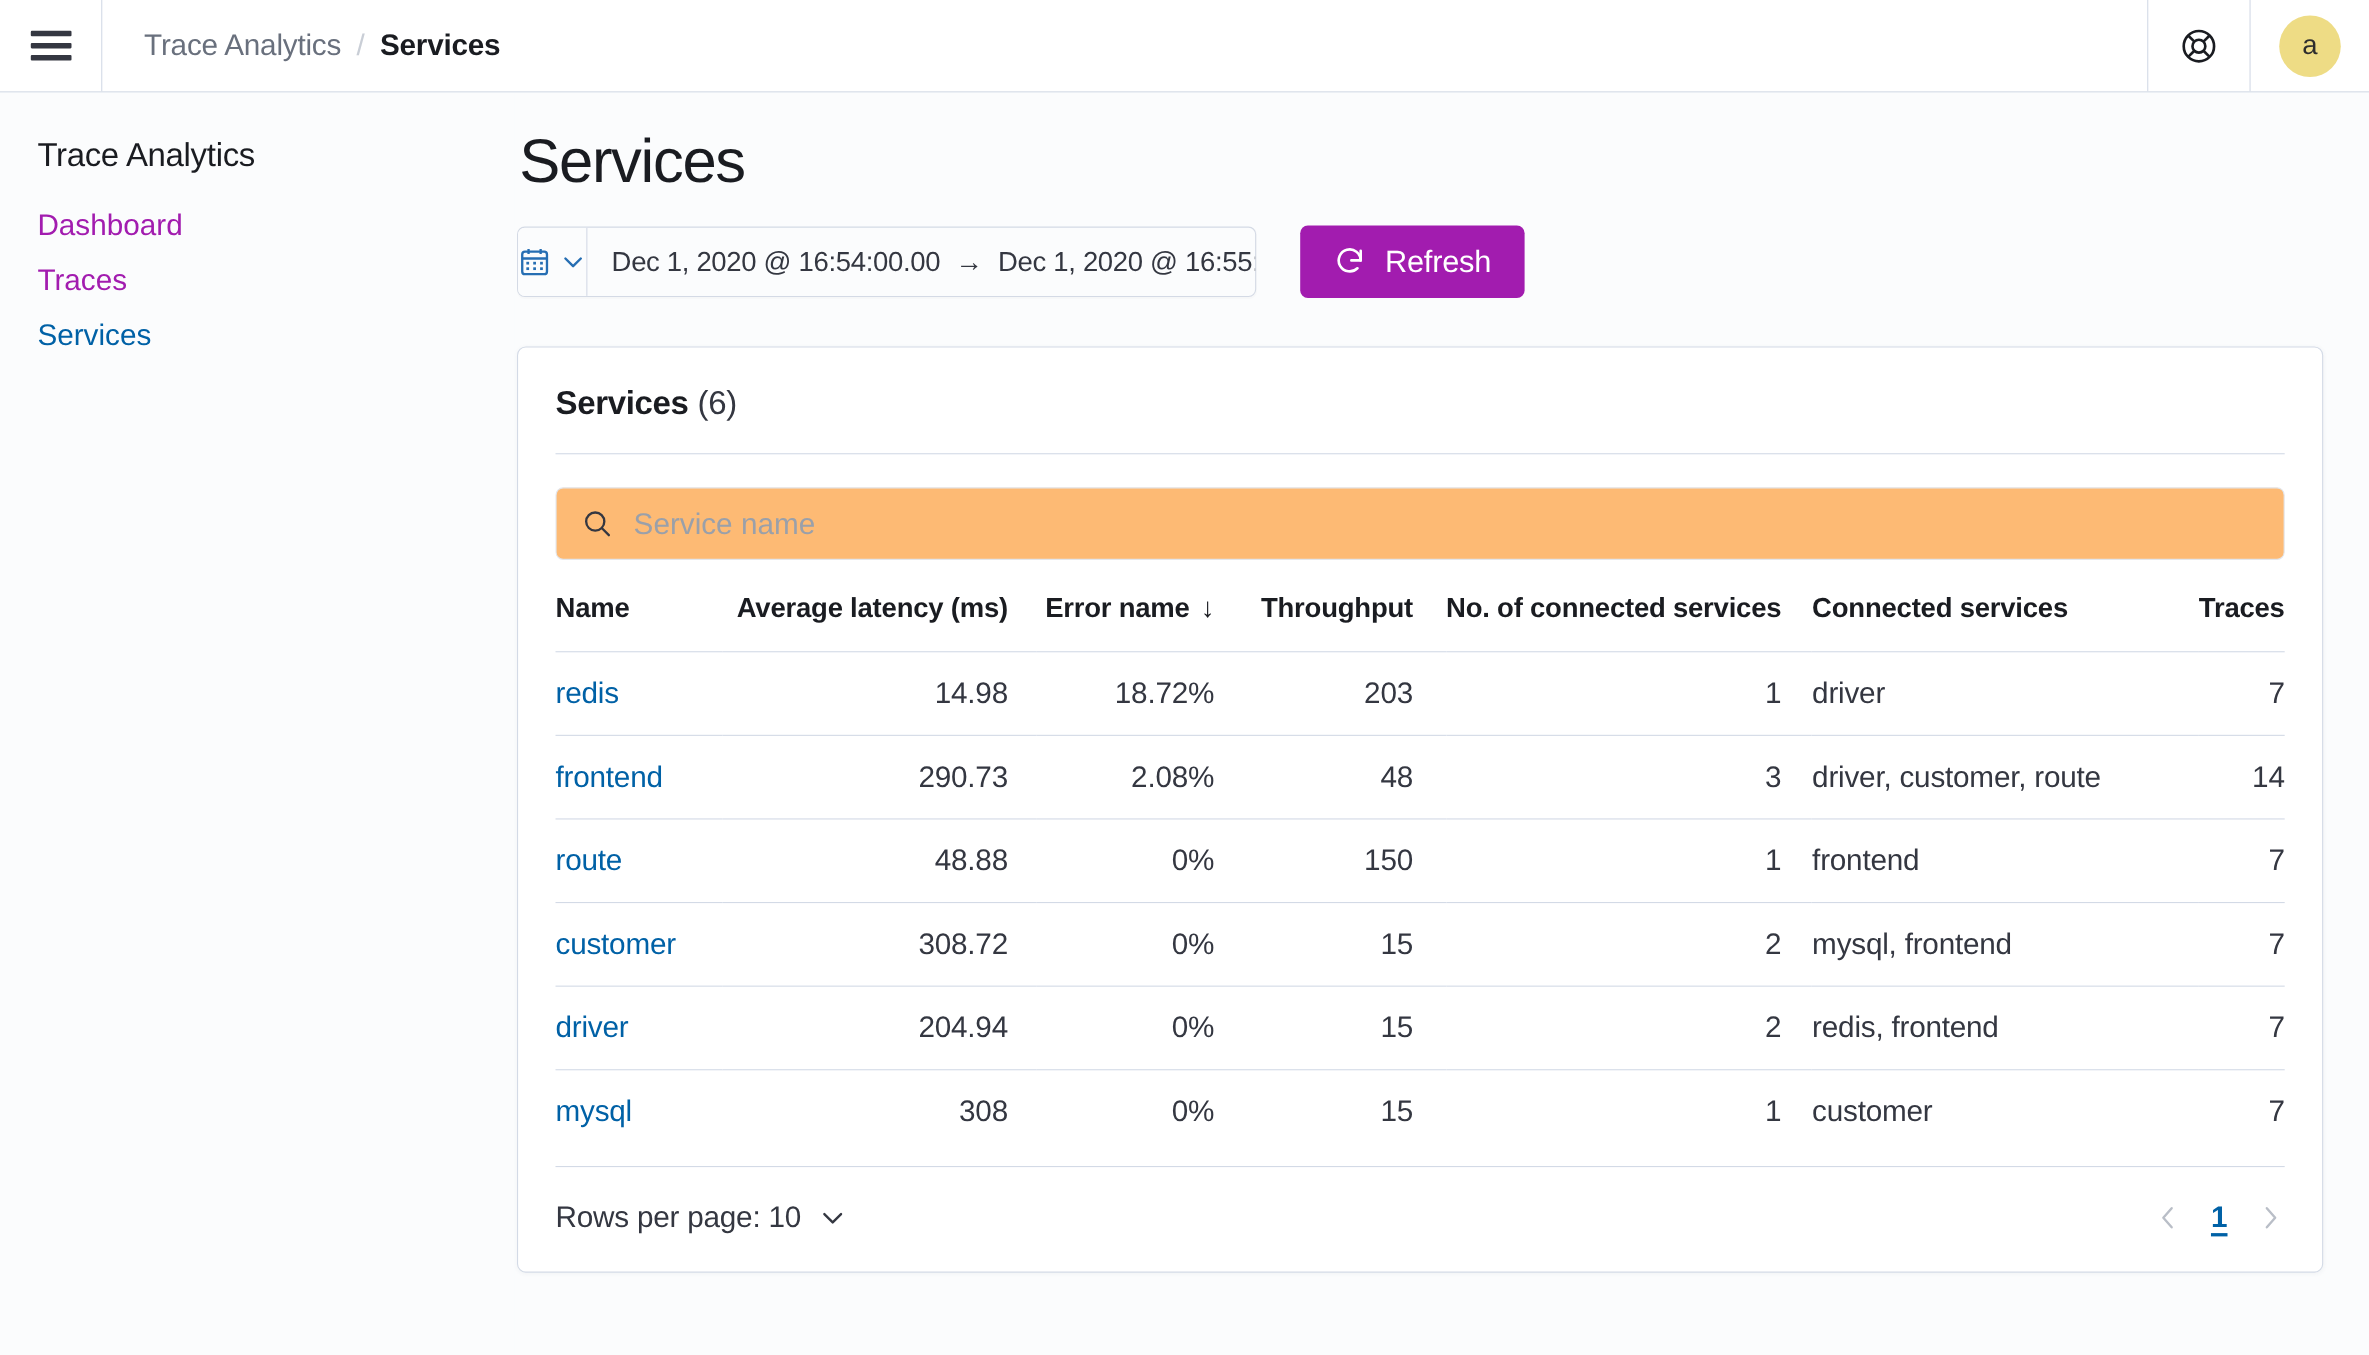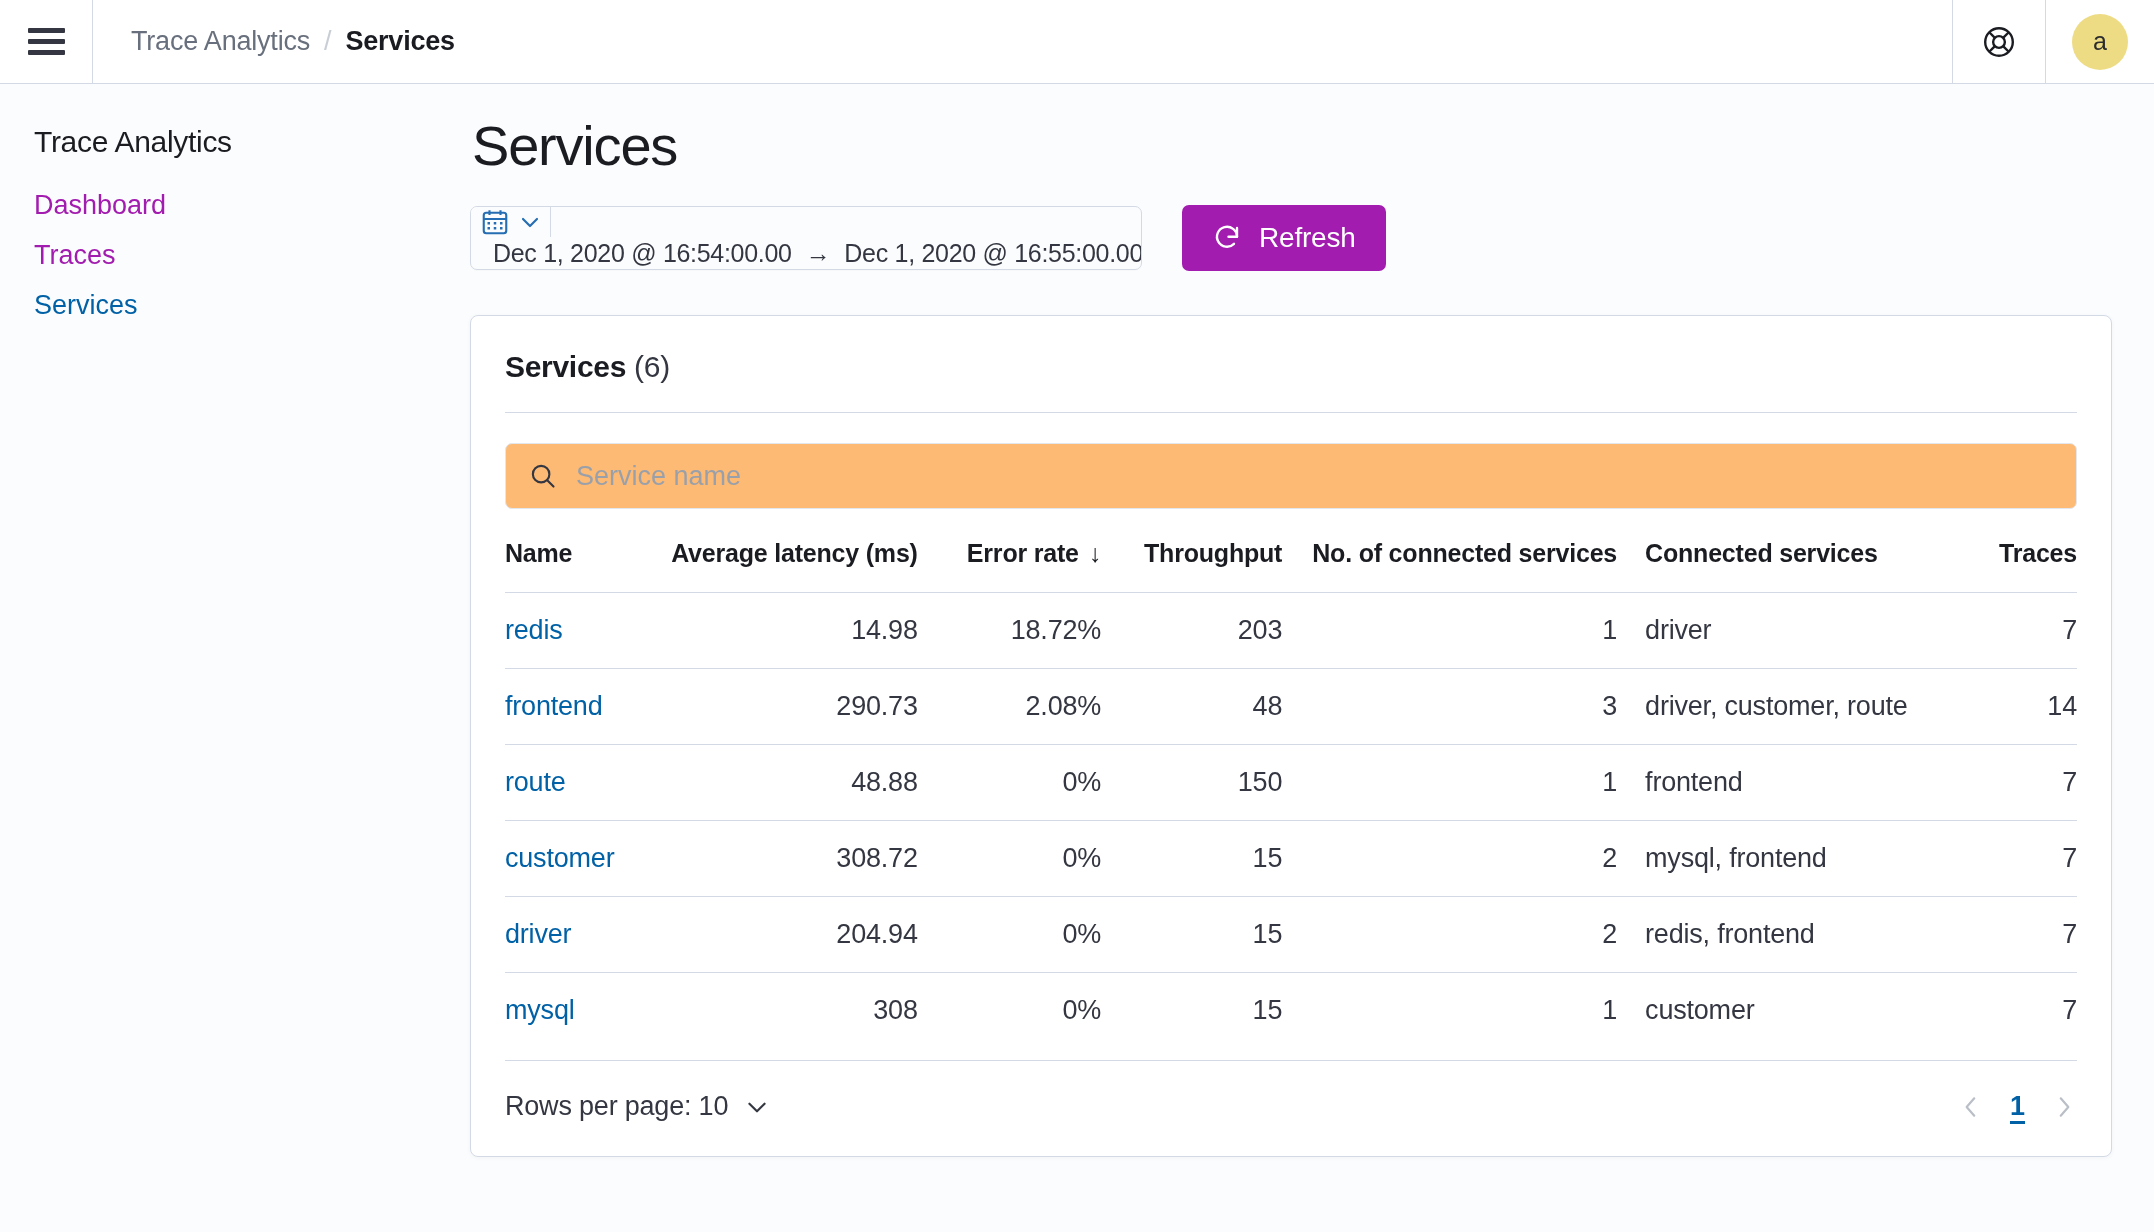--- a/index.html
+++ b/index.html
@@ -111,21 +111,20 @@
     margin-top: 24px; margin-left: 2px;
   }
   .datepicker {
     width: 672px; height: 64px;
     background: #fbfcfd;
     border: 1px solid #d4dae5;
     border-radius: 7px;
     display: flex; align-items: stretch;
     box-shadow: 0 1px 1px rgba(0,0,0,0.02);
     overflow: hidden;
-    flex-direction: column;
   }
   .dp-calbtn {
     width: 80px;
     display: flex; align-items: center; justify-content: center;
     gap: 8px;
     border-right: 1px solid #d4dae5;
     cursor: pointer;
     background: #fbfcfd;
   }
   .dp-range {
@@ -366,21 +365,21 @@
         <input type="text" placeholder="Service name" style="">
       </div>
     </div>
 
     <table class="svc">
       <thead>
         <tr>
           <th class="c-name">Name</th>
           <th class="c-lat">Average latency (ms)</th>
           <th class="c-err">
-            <span>Error rate</span><span class="sort-arrow">↓</span>
+            <span>Error name</span><span class="sort-arrow">↓</span>
           </th>
           <th class="c-thr">Throughput</th>
           <th class="c-noc">No. of connected services</th>
           <th class="c-conn">Connected services</th>
           <th class="c-tra">Traces</th>
         </tr>
       </thead>
       <tbody>
         <tr>
           <td class="c-name"><a class="svc-link">redis</a></td>

